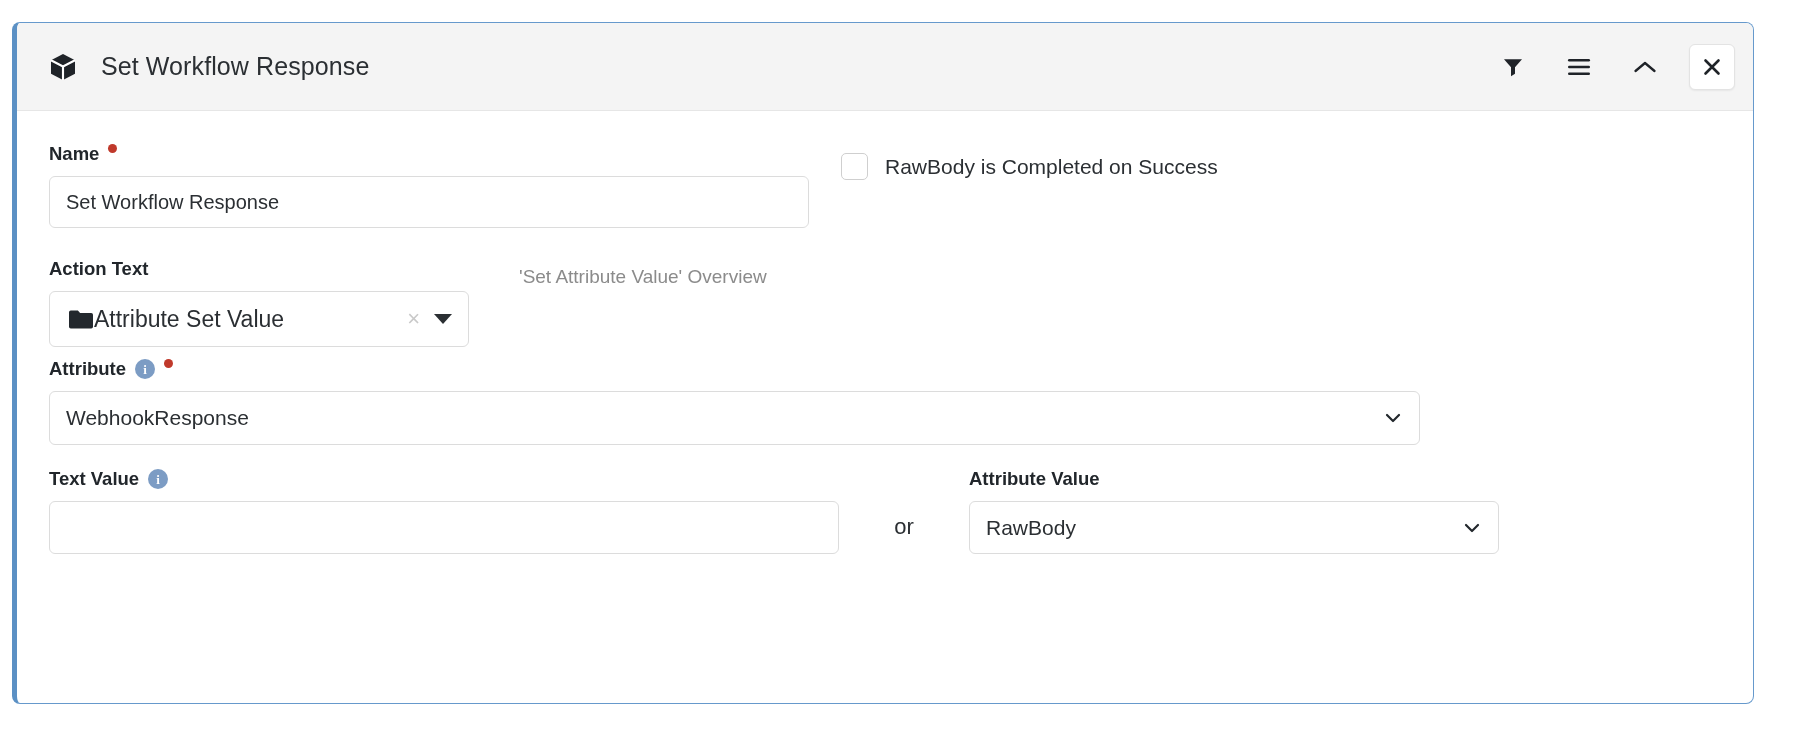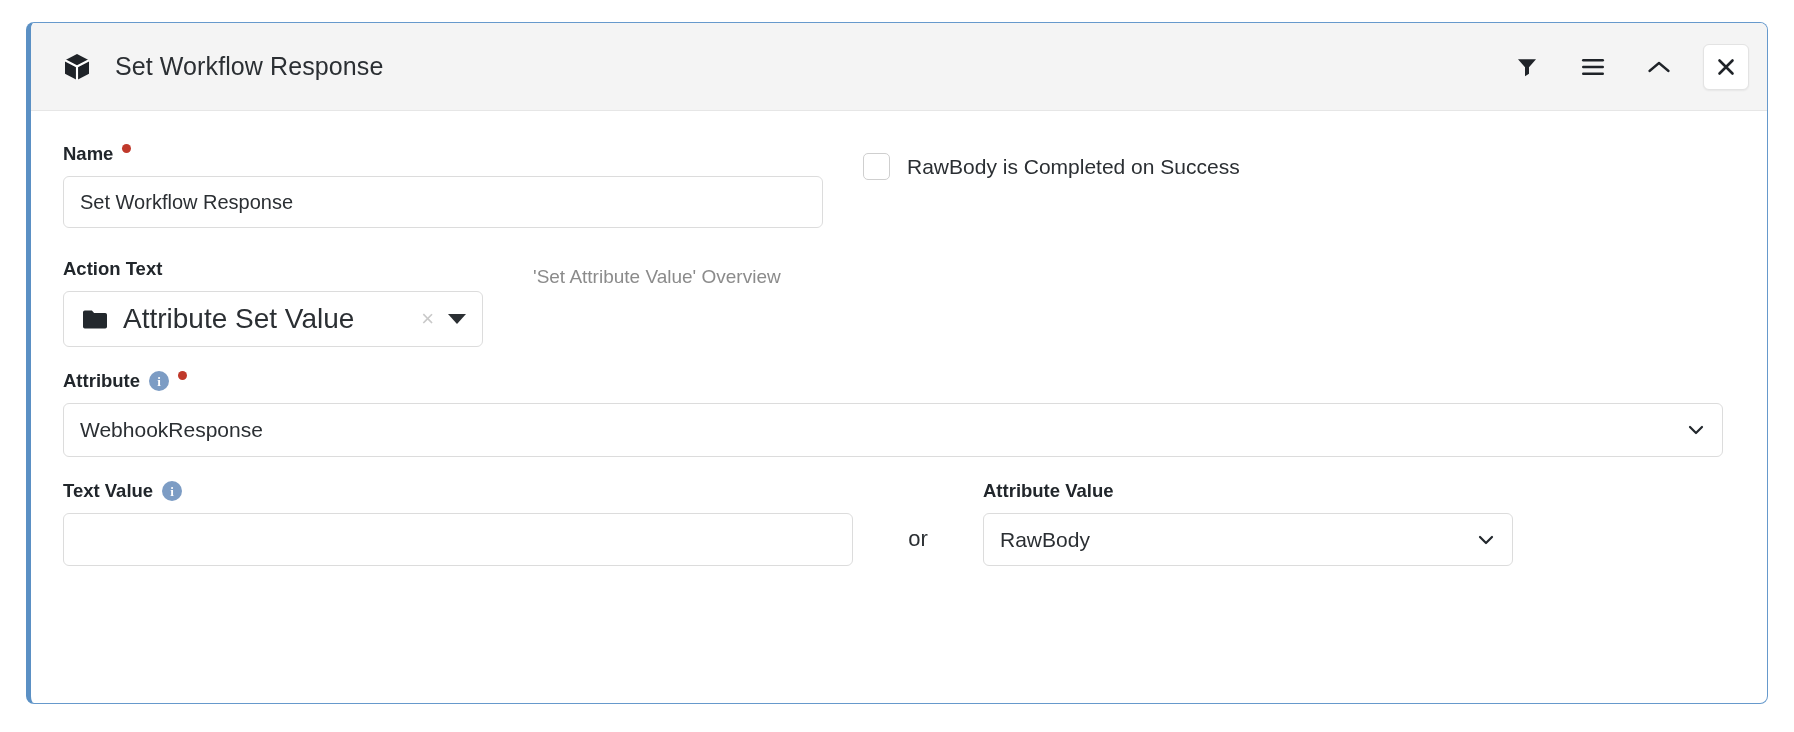--- a/index.html
+++ b/index.html
@@ -17,21 +17,21 @@
   .canvas {
     position: relative;
     width: 1794px;
     height: 732px;
     background: #ffffff;
   }
 
   
   .action-card {
     position: absolute;
-    left: 26px;
+    left: 12px;
     top: 22px;
     width: 1742px;
     height: 682px;
     box-sizing: border-box;
     background: #ffffff;
     border: 1px solid #6699cc;
     border-left: 5px solid #5b90c4;
     border-radius: 8px;
     overflow: hidden;
   }
@@ -147,21 +147,21 @@
     align-items: center;
     padding: 0 16px;
     outline: none;
   }
   .text-input::placeholder { color: #b5b5b5; }
 
   
   .row-name {
     display: flex;
     align-items: flex-start;
-    gap: 12px;
+    gap: 4px;
     margin-top: 4px;
   }
   .name-col { width: 760px; flex: 0 0 auto; }
   .name-input {
     width: 760px;
     height: 52px;
     margin-top: 12px;
   }
   .checks-col {
     margin-left: 28px;
@@ -211,23 +211,22 @@
   .action-select {
     width: 420px;
     height: 56px;
     margin-top: 12px;
     padding: 0 10px 0 18px;
     justify-content: flex-start;
     gap: 0;
   }
   .folder-icon { width: 26px; height: 21px; flex: 0 0 auto; display: block; }
   .action-select-text {
-    font-size: 28px;
-    color: #2b2f33;
-    margin-left: 15px;
+    font-size: 23px;
+    color: #2b2f33;
     white-space: nowrap;
     flex: 1 1 auto;
   }
   .clear-x {
     font-size: 22px;
     color: #c9c9c9;
     line-height: 1;
     padding: 0 10px;
     cursor: pointer;
     flex: 0 0 auto;
@@ -246,23 +245,23 @@
   .overview-title {
     font-size: 19px;
     color: #8b8b8b;
   }
   .overview-desc {
     font-size: 22px;
     color: #2b2f33;
   }
 
   
-  .row-attribute { margin-top: 24px; }
+  .row-attribute { margin-top: 12px; }
   .attr-select {
-    width: 1660px;
+    width: 1371px;
     height: 54px;
     margin-top: 12px;
     justify-content: space-between;
   }
   .sel-val { font-size: 21px; color: #2b2f33; }
   .chev {
     width: 20px; height: 20px;
     flex: 0 0 auto;
     display: block;
     cursor: pointer;

